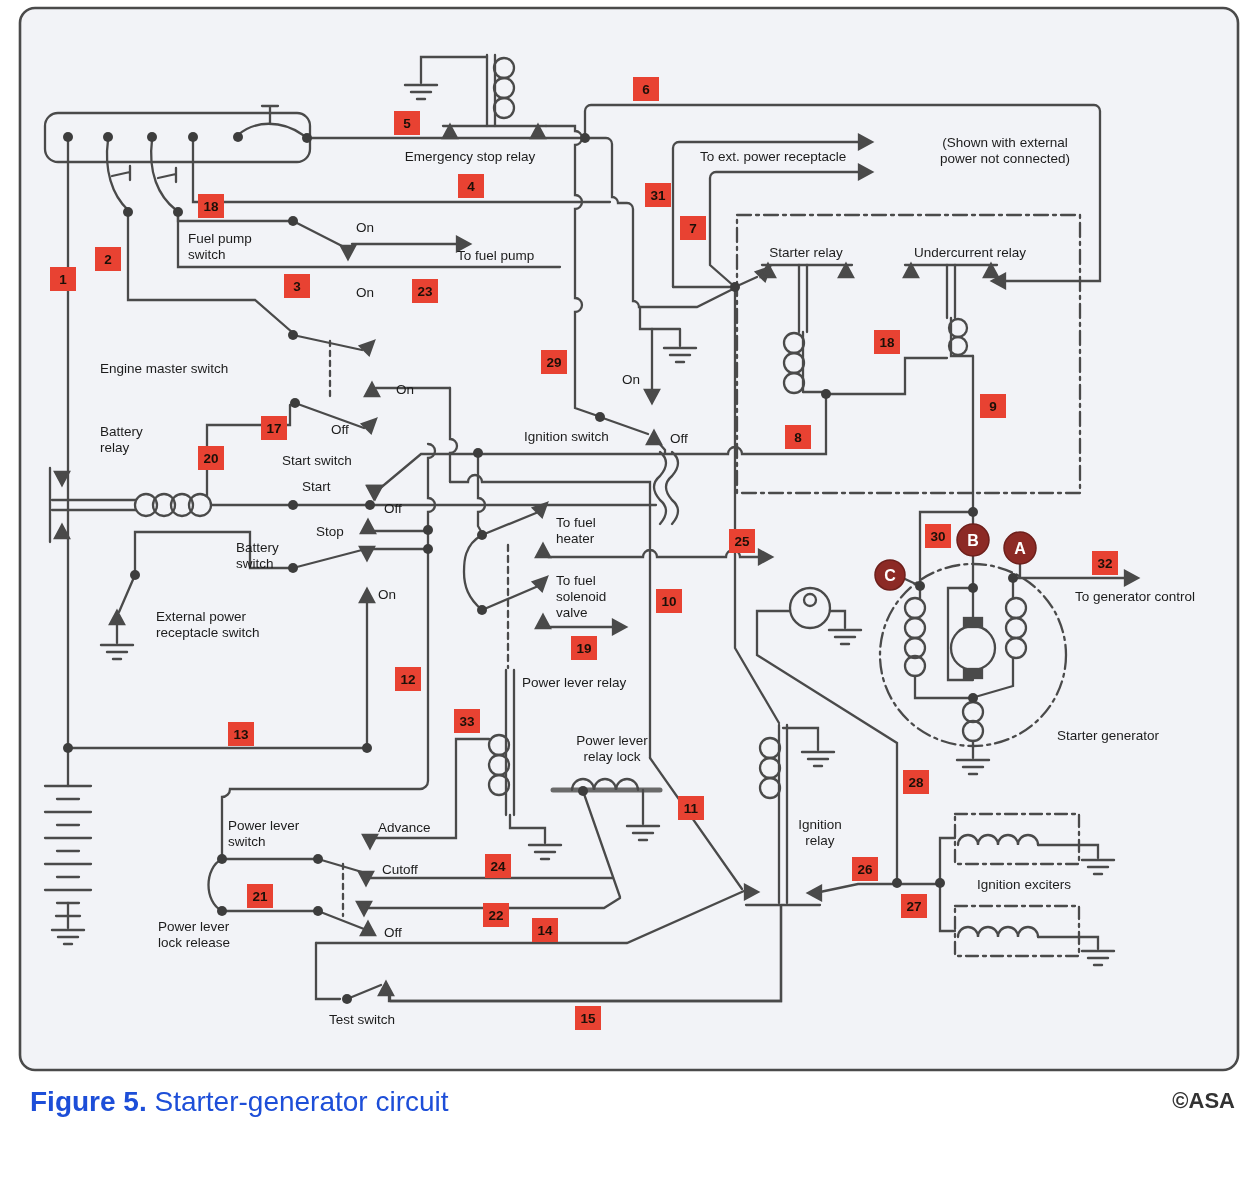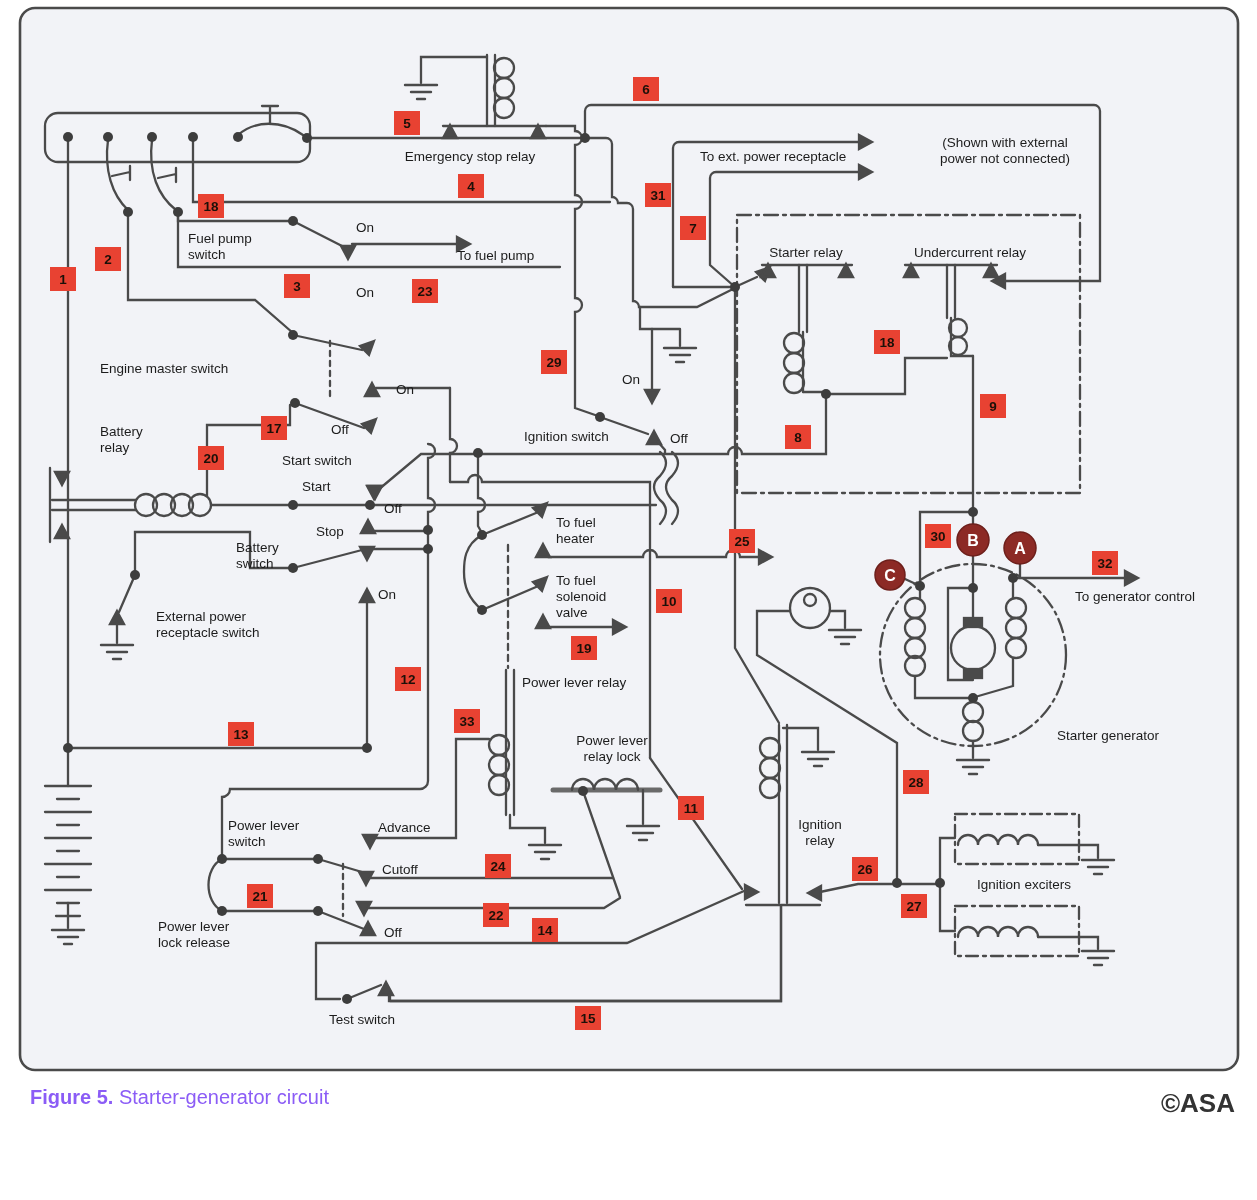--- a/index.html
+++ b/index.html
@@ -1,21 +1,21 @@
 <!DOCTYPE html>
 <html><head>
 <meta charset="utf-8">
 <style>
   html,body{margin:0;padding:0;background:#ffffff;}
   body{width:1257px;height:1200px;position:relative;font-family:"Liberation Sans",sans-serif;}
   #stage{position:absolute;left:0;top:0;width:1257px;height:1200px;}
   svg text{font-family:"Liberation Sans",sans-serif;}
-  .caption{position:absolute;left:30px;top:1086px;font-size:20px;color:#8b5cf6;}
+  .caption{position:absolute;left:30px;top:1086px;font-size:28px;color:#1d4ed8;}
   .caption b{font-weight:bold;}
-  .copyright{position:absolute;right:22px;top:1088px;font-size:26px;color:#333;font-weight:bold;}
+  .copyright{position:absolute;right:22px;top:1088px;font-size:22px;color:#333;font-weight:bold;}
 </style>
 </head>
 <body>
 
 <div id="stage">
 <svg id="diagram" width="1257" height="1200" viewBox="0 0 1257 1200">
   <defs>
     <g id="gnd" stroke="#4a4a4a" stroke-width="2.4">
       <line x1="-16" y1="0" x2="16" y2="0"></line>
       <line x1="-10" y1="7" x2="10" y2="7"></line>

